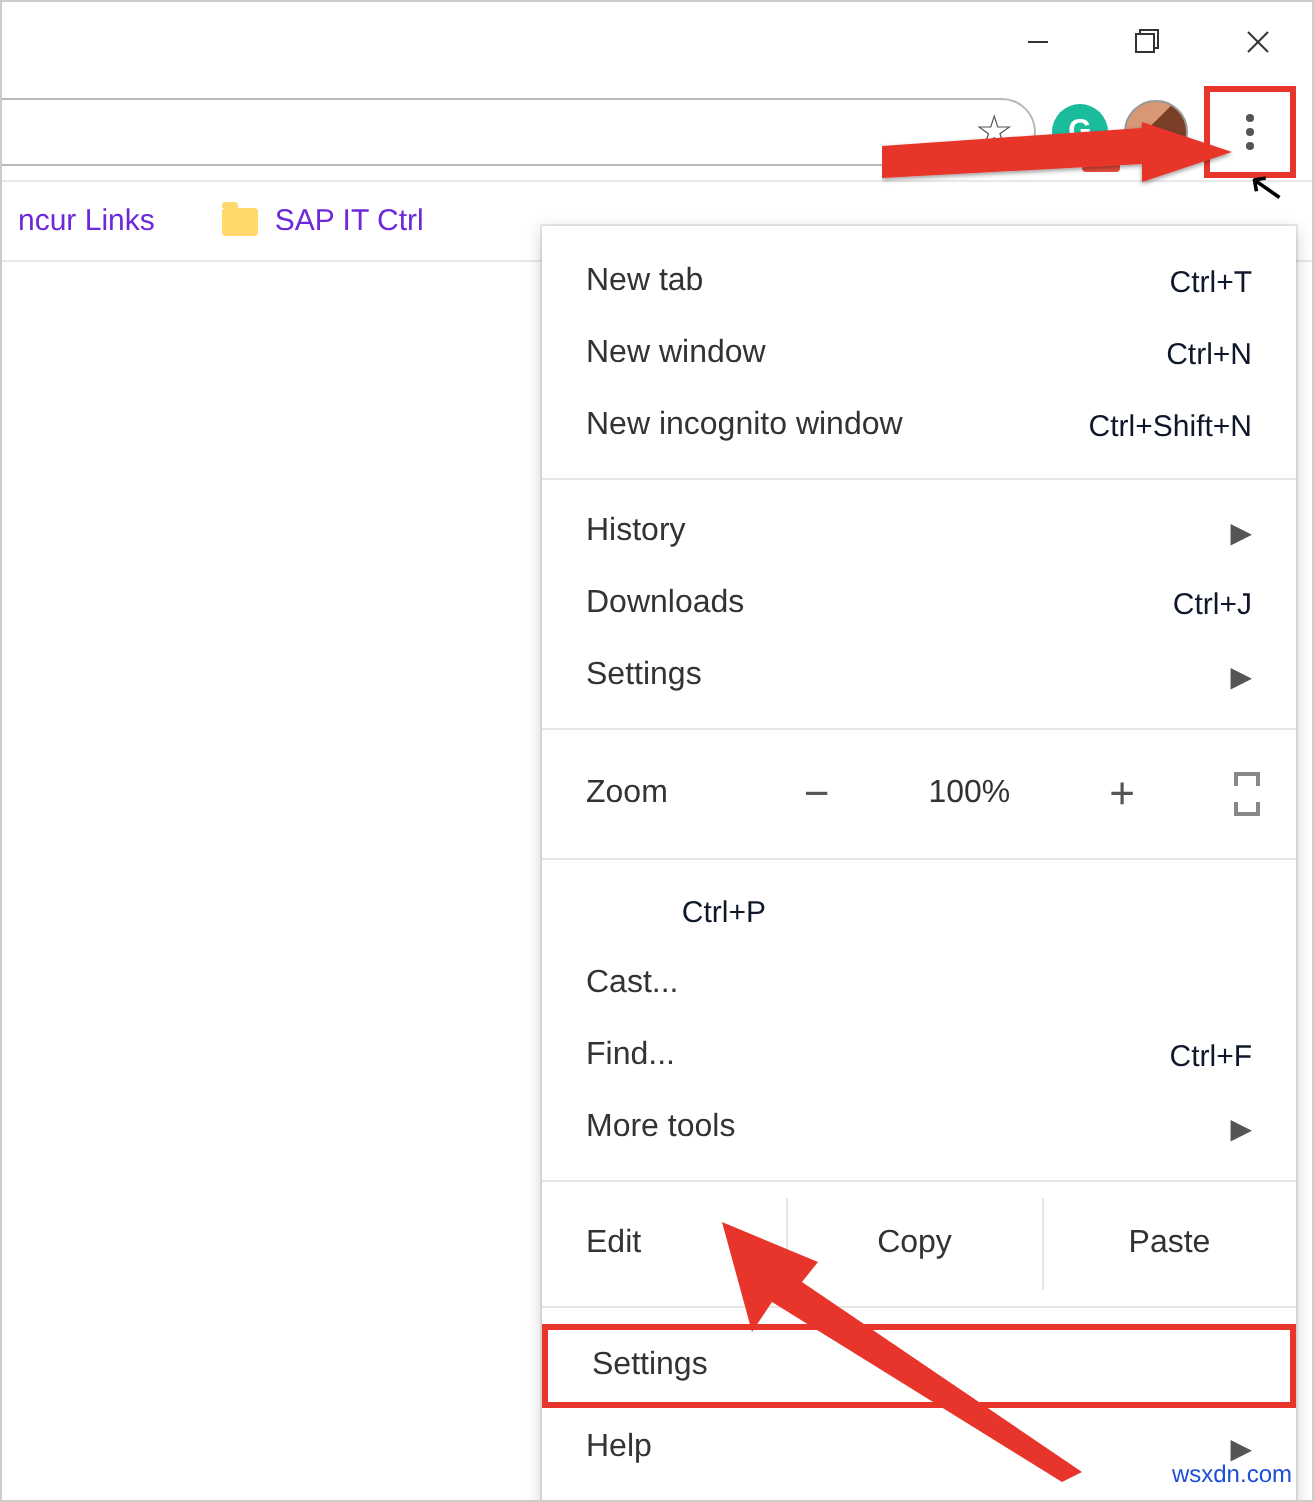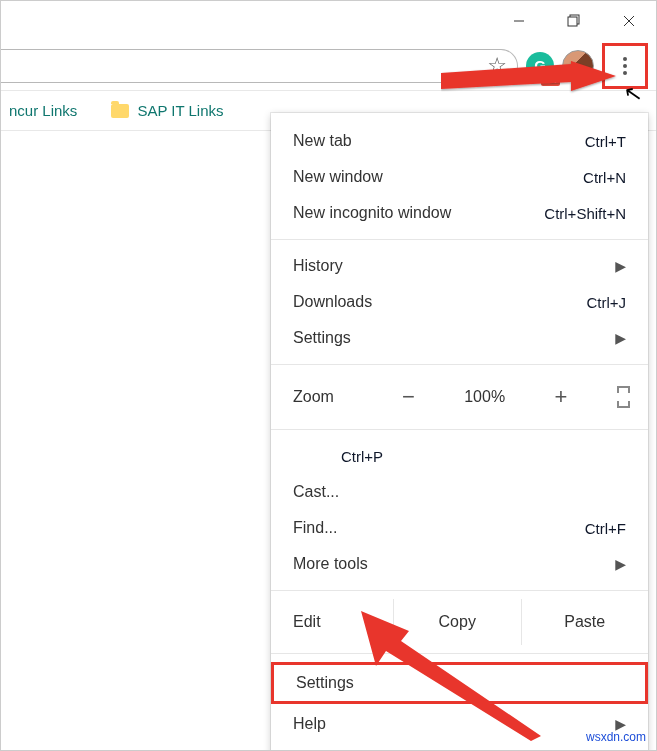--- a/index.html
+++ b/index.html
@@ -72,21 +72,21 @@
       border: 3px solid #e8352c;
     }
     .more-btn { font-size: 18px; color:#555; letter-spacing:0; line-height:6px; text-align:center;}
     .more-btn span{display:block; width:4px; height:4px; background:#555; border-radius:50%; margin:3px auto;}
     .bookmark-bar {
       height: 40px;
       display: flex;
       align-items: center;
       padding-left: 0;
       font-size: 15px;
-      color: #0f766e;
+      color: #6d28d9;
       border-bottom: 1px solid #e8e8e8;
     }
     .bm-item { display: flex; align-items: center; margin-right: 18px; padding:6px 8px;}
     .folder-icon { width: 18px; height: 14px; background: #ffd86b; border-radius:2px; margin-right:8px; position:relative;}
     .folder-icon:before{content:"";position:absolute;top:-3px;left:0;width:8px;height:3px;background:#ffd86b;border-radius:2px 2px 0 0;}
     
     .dropdown {
       position: absolute;
       top: 112px;
       right: 8px;
@@ -186,21 +186,21 @@
     </div>
   </div>
 </div>
 
 <div class="bookmark-bar">
   <div class="bm-item">
     <span>ncur Links</span>
   </div>
   <div class="bm-item">
     <span class="folder-icon"></span>
-    <span>SAP IT Links</span>
+    <span>SAP IT Ctrl</span>
   </div>
 </div>
 
 <div class="dropdown">
   <div style="height:10px"></div>
   <div class="menu-row">
     <span class="label">New tab</span>
     <span class="shortcut">Ctrl+T</span>
   </div>
   <div class="menu-row">

